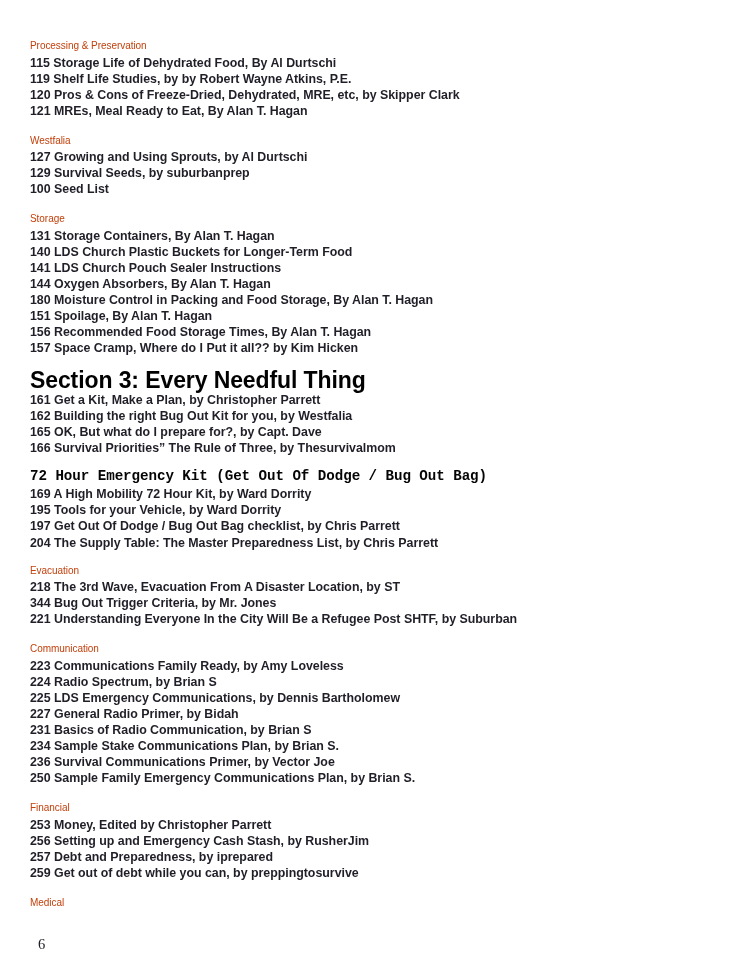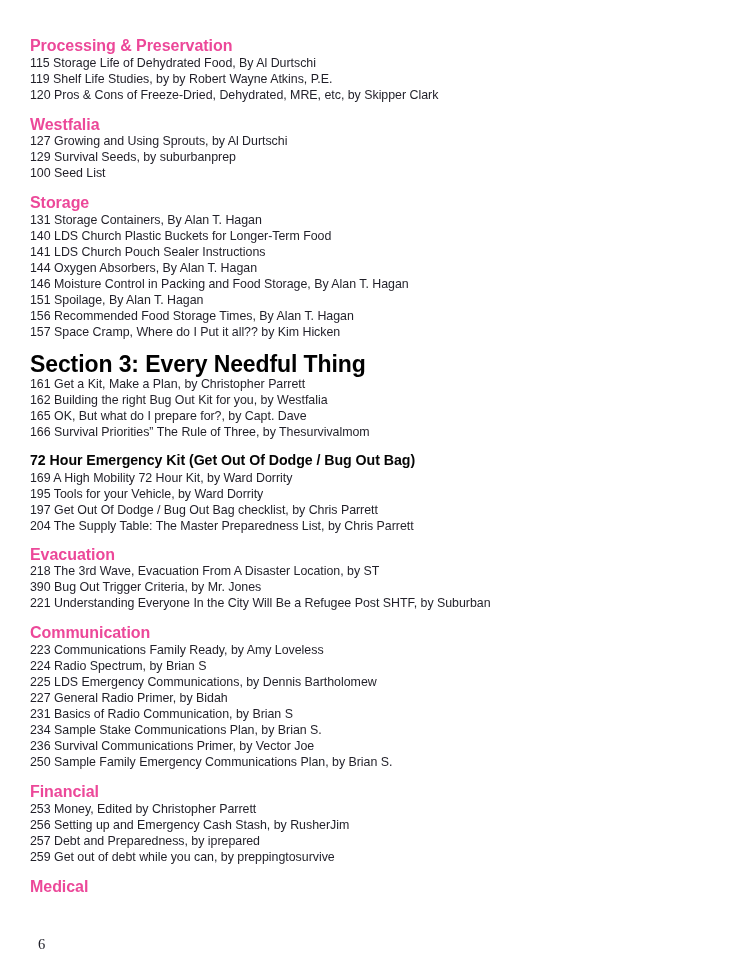--- a/index.html
+++ b/index.html
@@ -49,36 +49,38 @@
     white-space: nowrap;
   }
   .h-mid {
     font-size: 14.2px;
     font-weight: bold;
     color: #050505;
     line-height: 17px;
     letter-spacing: -0.05px;
     margin: 0 0 1px 0;
     white-space: nowrap;
+    font-family: Liberation Mono, monospace;
   }
   .h-sub {
-    font-size: 16px;
-    font-weight: bold;
-    color: #ec4899;
+    font-size: 10px;
+    font-weight: normal;
+    color: #c2410c;
     line-height: 16px;
     letter-spacing: -0.05px;
     margin: 0 0 0.5px 0;
     white-space: nowrap;
   }
 
   
   .entries {
     margin: 0;
     padding: 0;
     list-style: none;
+    font-weight: bold;
   }
   .entry {
     font-size: 12.4px;
     color: #201f28;
     line-height: 16.05px;
     letter-spacing: -0.02px;
     white-space: nowrap;
   }
 
   
@@ -96,38 +98,39 @@
 <body>
 
 <div class="page">
   <div class="content" id="toc">
       <div class="block">
         <div class="h-sub">Processing &amp; Preservation</div>
         <ul class="entries">
           <li class="entry">115 Storage Life of Dehydrated Food, By Al Durtschi</li>
           <li class="entry">119 Shelf Life Studies, by by Robert Wayne Atkins, P.E.</li>
           <li class="entry">120 Pros &amp; Cons of Freeze-Dried, Dehydrated, MRE, etc, by Skipper Clark</li>
+          <li class="entry">121 MREs, Meal Ready to Eat, By Alan T. Hagan</li>
         </ul>
       </div>
       <div class="block">
         <div class="h-sub">Westfalia</div>
         <ul class="entries">
           <li class="entry">127 Growing and Using Sprouts, by Al Durtschi</li>
           <li class="entry">129 Survival Seeds, by suburbanprep</li>
           <li class="entry">100 Seed List</li>
         </ul>
       </div>
       <div class="block">
         <div class="h-sub">Storage</div>
         <ul class="entries">
           <li class="entry">131 Storage Containers, By Alan T. Hagan</li>
           <li class="entry">140 LDS Church Plastic Buckets for Longer-Term Food</li>
           <li class="entry">141 LDS Church Pouch Sealer Instructions</li>
           <li class="entry">144 Oxygen Absorbers, By Alan T. Hagan</li>
-          <li class="entry">146 Moisture Control in Packing and Food Storage, By Alan T. Hagan</li>
+          <li class="entry">180 Moisture Control in Packing and Food Storage, By Alan T. Hagan</li>
           <li class="entry">151 Spoilage, By Alan T. Hagan</li>
           <li class="entry">156 Recommended Food Storage Times, By Alan T. Hagan</li>
           <li class="entry">157 Space Cramp, Where do I Put it all?? by Kim Hicken</li>
         </ul>
       </div>
       <div class="block tight">
         <div class="h-major">Section 3: Every Needful Thing</div>
         <ul class="entries">
           <li class="entry">161 Get a Kit, Make a Plan, by Christopher Parrett</li>
           <li class="entry">162 Building the right Bug Out Kit for you, by Westfalia</li>
@@ -141,21 +144,21 @@
           <li class="entry">169 A High Mobility 72 Hour Kit, by Ward Dorrity</li>
           <li class="entry">195 Tools for your Vehicle, by Ward Dorrity</li>
           <li class="entry">197 Get Out Of Dodge / Bug Out Bag checklist, by Chris Parrett</li>
           <li class="entry">204 The Supply Table: The Master Preparedness List, by Chris Parrett</li>
         </ul>
       </div>
       <div class="block">
         <div class="h-sub">Evacuation</div>
         <ul class="entries">
           <li class="entry">218 The 3rd Wave, Evacuation From A Disaster Location, by ST</li>
-          <li class="entry">390 Bug Out Trigger Criteria, by Mr. Jones</li>
+          <li class="entry">344 Bug Out Trigger Criteria, by Mr. Jones</li>
           <li class="entry">221 Understanding Everyone In the City Will Be a Refugee Post SHTF, by Suburban</li>
         </ul>
       </div>
       <div class="block">
         <div class="h-sub">Communication</div>
         <ul class="entries">
           <li class="entry">223 Communications Family Ready, by Amy Loveless</li>
           <li class="entry">224 Radio Spectrum, by Brian S</li>
           <li class="entry">225 LDS Emergency Communications, by Dennis Bartholomew</li>
           <li class="entry">227 General Radio Primer, by Bidah</li>

